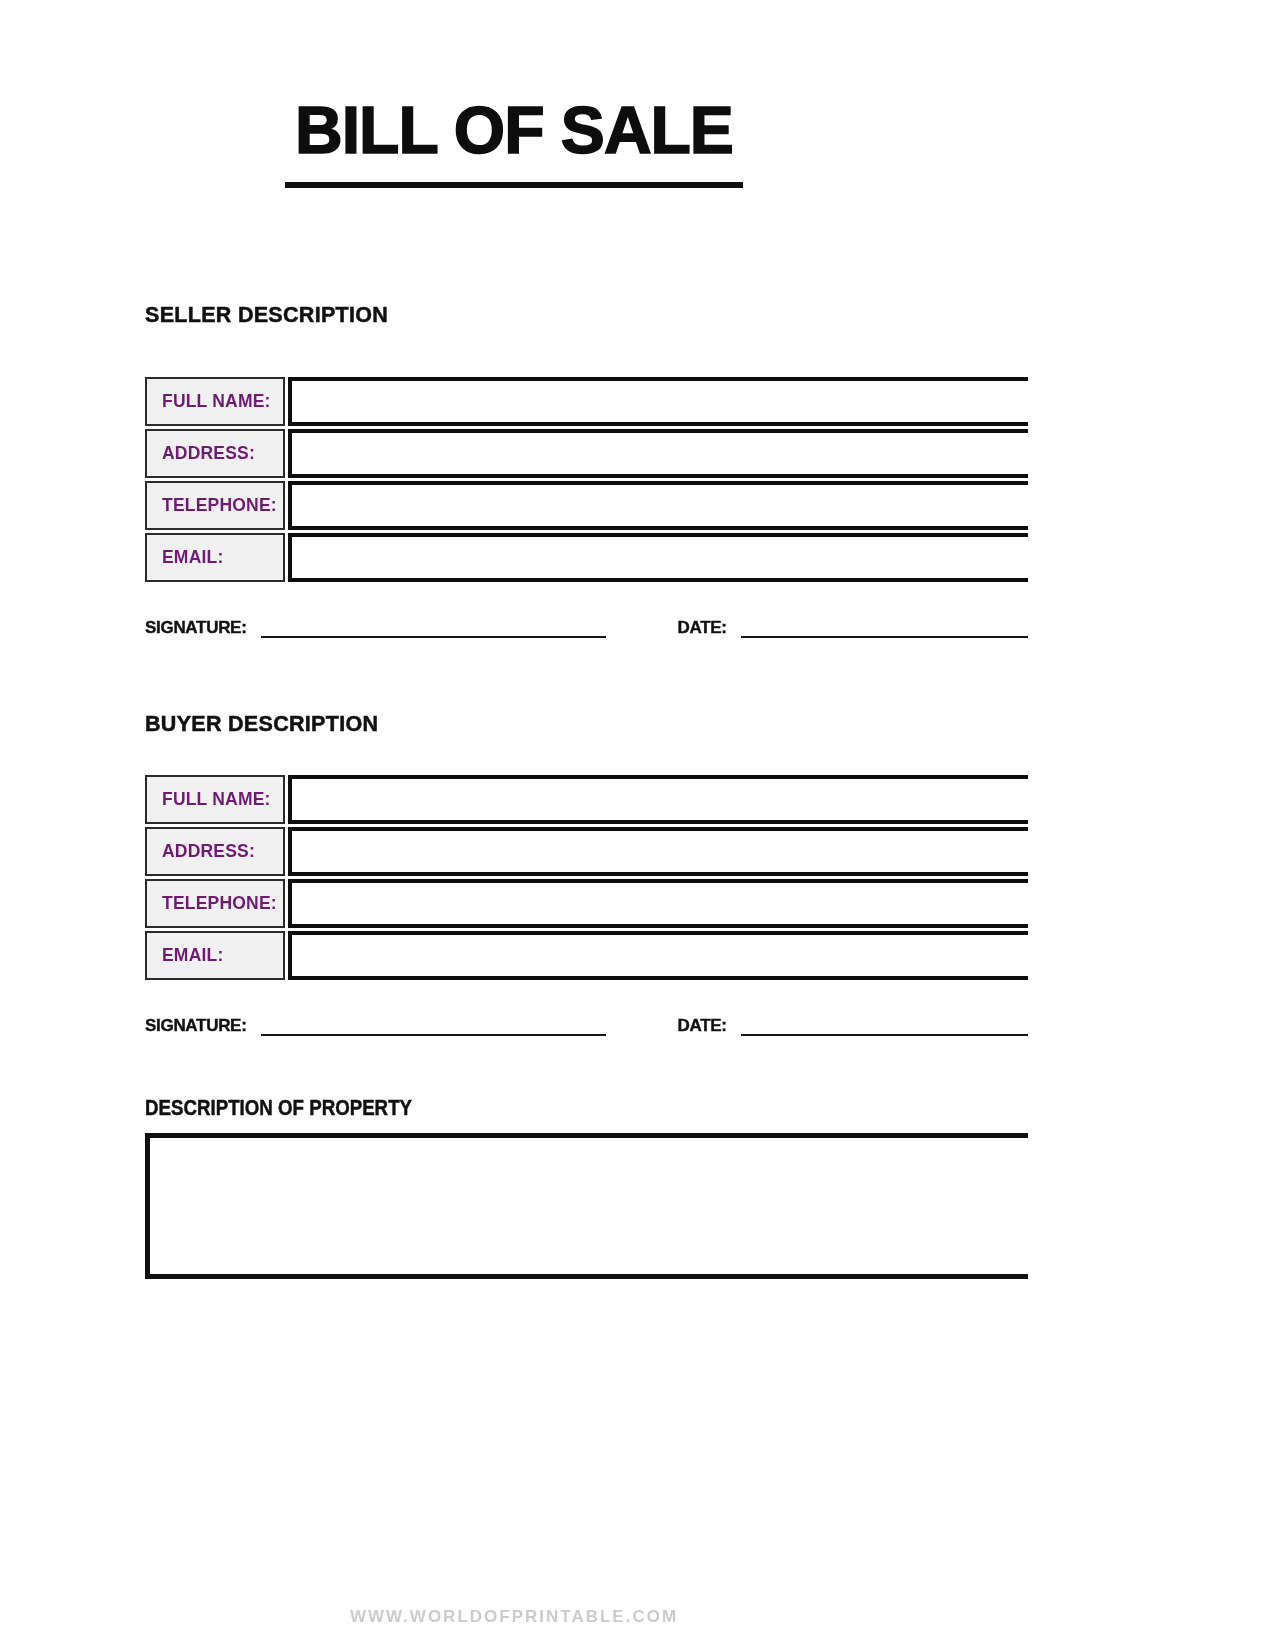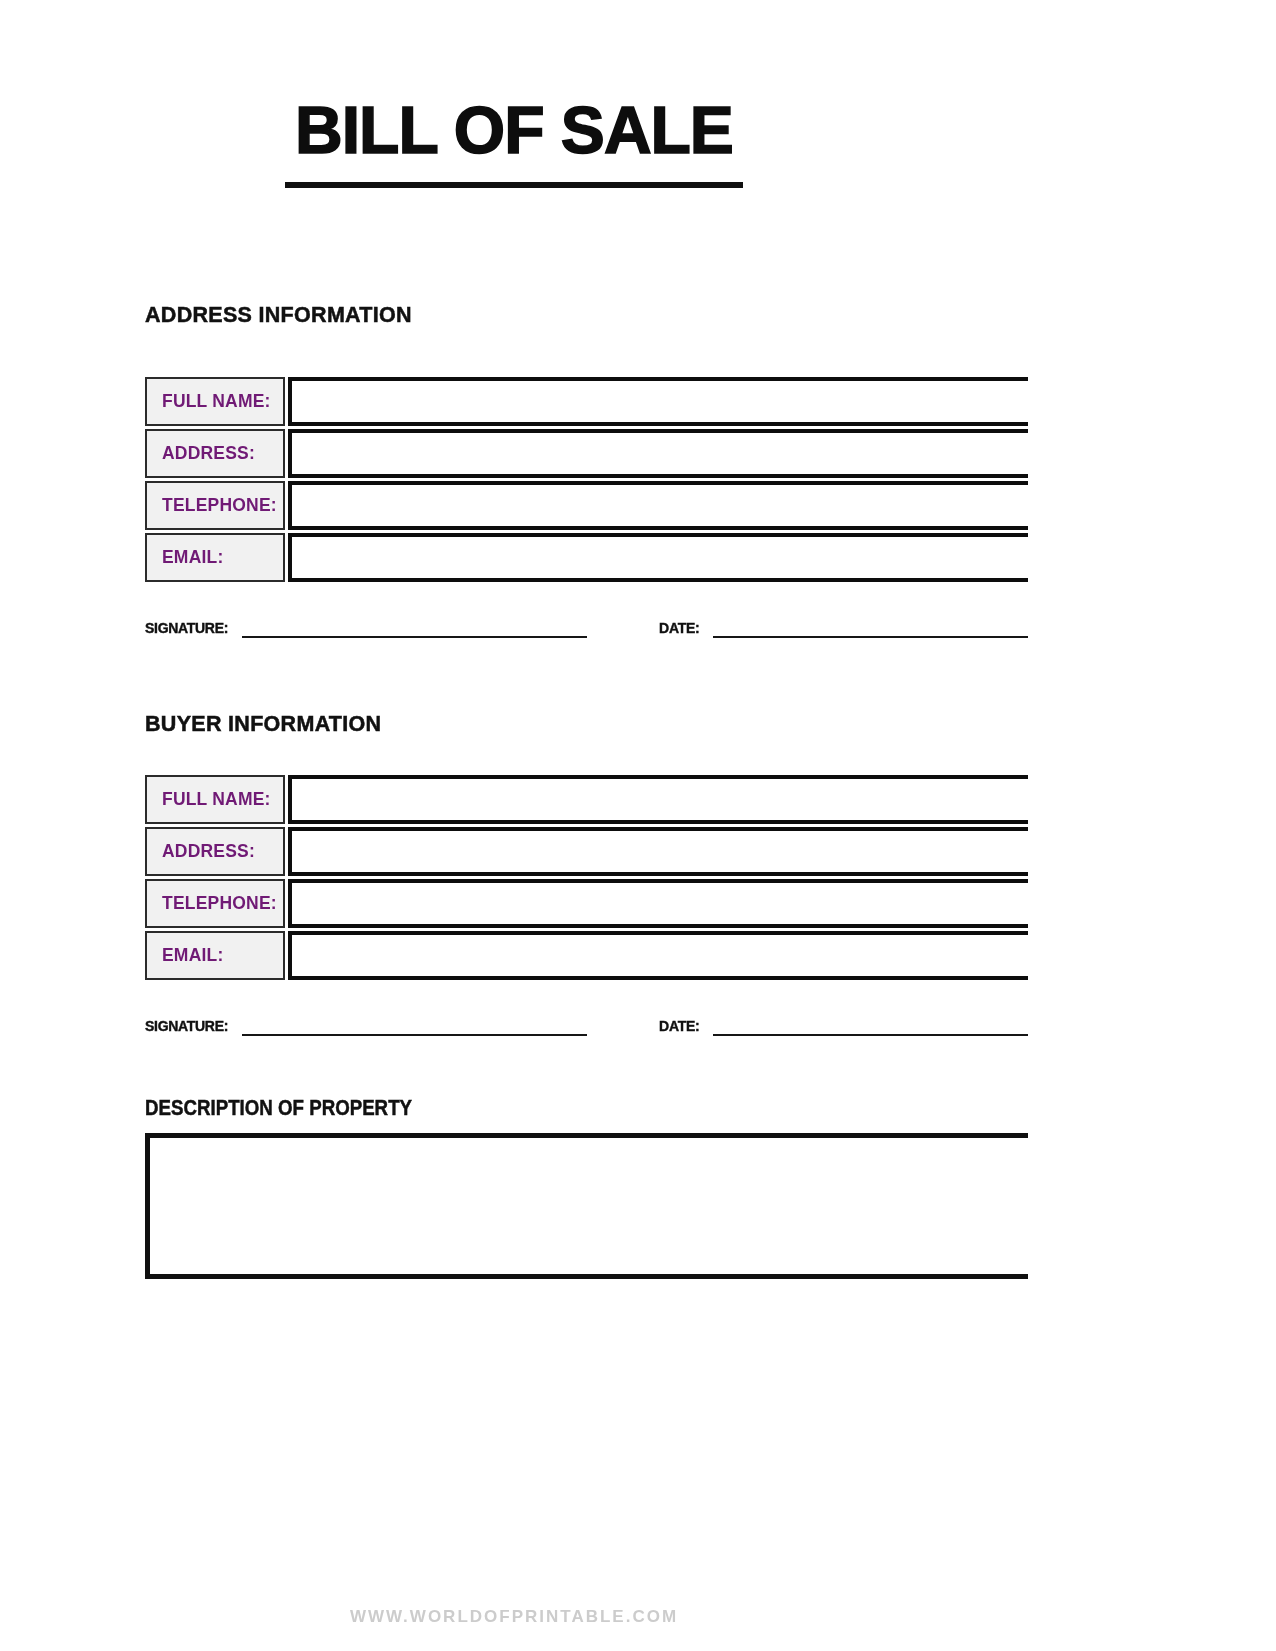--- a/index.html
+++ b/index.html
@@ -50,21 +50,21 @@
   .fvalue{
     flex:1;margin-left:3px;background:#fff;
     border:4px solid var(--value-border);
     padding:4px 10px;font-size:17px;
   }
   
   .sigrow{position:absolute;left:145px;width:965px;display:flex;align-items:flex-end;}
   .seller-sigrow{top:618px;}
   .buyer-sigrow{top:1016px;}
   .siglabel{
-    font-size:14px;font-weight:bold;letter-spacing:-0.3px;line-height:20px;
+    font-size:17px;font-weight:bold;letter-spacing:-0.3px;line-height:20px;
     -webkit-text-stroke:0.4px currentColor;white-space:nowrap;color:#111;
   }
   .sigline{width:345px;margin-left:14px;height:20px;border-bottom:2.5px solid #161616;}
   .sigspacer{width:72px;height:1px;}
   .dateline{flex:1;margin-left:14px;height:20px;border-bottom:2.5px solid #161616;}
   
   .desc-heading{
     position:absolute;left:145px;top:1095px;font-size:22px;font-weight:bold;
     transform:scaleX(0.85);transform-origin:left top;white-space:nowrap;
     -webkit-text-stroke:0.5px currentColor;color:#111;
@@ -90,21 +90,21 @@
 </head>
 <body>
 
 <div class="page">
 
   <div class="title-block">
     <div class="title">BILL OF SALE</div>
     <div class="title-underline"></div>
   </div>
 
-  <div class="section-heading seller-heading">ADDRESS INFORMATION</div>
+  <div class="section-heading seller-heading">SELLER DESCRIPTION</div>
 
   <div class="formtable seller-table">
     <div class="frow">
       <div class="flabel">FULL NAME:</div>
       <div class="fvalue"></div>
     </div>
     <div class="frow">
       <div class="flabel">ADDRESS:</div>
       <div class="fvalue"></div>
     </div>
@@ -119,21 +119,21 @@
   </div>
 
   <div class="sigrow seller-sigrow">
     <span class="siglabel">SIGNATURE:</span>
     <span class="sigline"></span>
     <span class="sigspacer"></span>
     <span class="siglabel">DATE:</span>
     <span class="dateline"></span>
   </div>
 
-  <div class="section-heading buyer-heading">BUYER INFORMATION</div>
+  <div class="section-heading buyer-heading">BUYER DESCRIPTION</div>
 
   <div class="formtable buyer-table">
     <div class="frow">
       <div class="flabel">FULL NAME:</div>
       <div class="fvalue"></div>
     </div>
     <div class="frow">
       <div class="flabel">ADDRESS:</div>
       <div class="fvalue"></div>
     </div>

